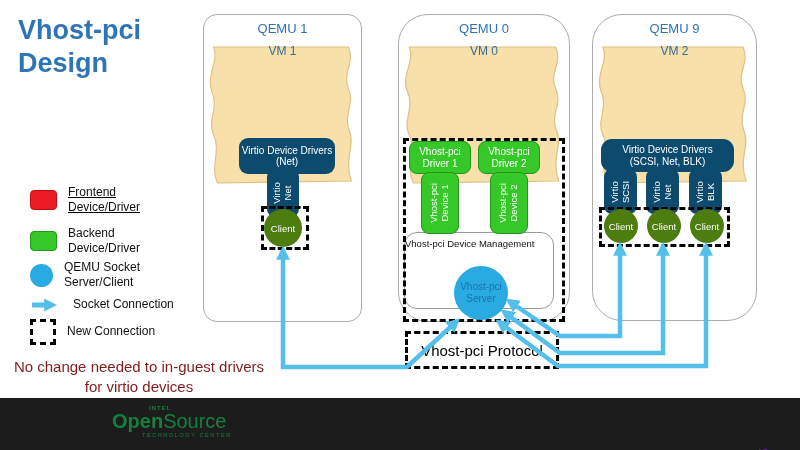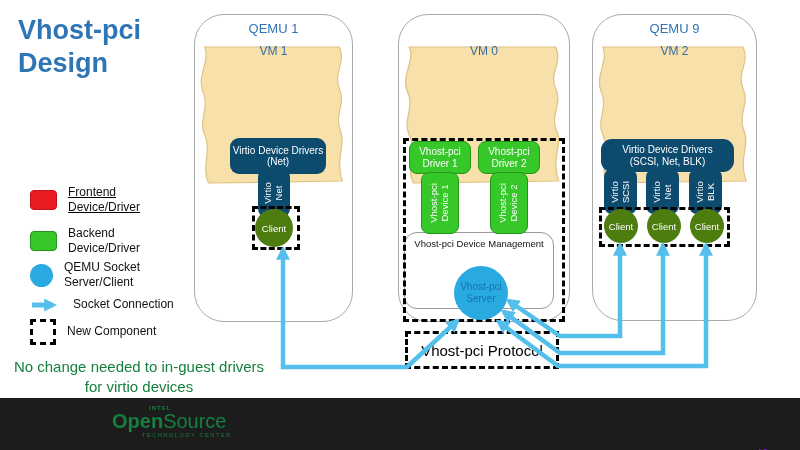--- a/index.html
+++ b/index.html
@@ -12,21 +12,21 @@
 
   
   .legend-item{display:flex;align-items:center;gap:11px;position:absolute;left:30px;}
   .legend-label{font-size:12px;color:#111;line-height:1.28;}
   .sw-red{width:25px;height:18px;background:#EC1C24;border:1px solid #c01016;border-radius:4px;}
   .sw-green{width:25px;height:18px;background:#35C828;border:1px solid #23961b;border-radius:4px;}
   .sw-circle{width:23px;height:23px;background:#29ABE2;border-radius:50%;}
   .sw-dashed{width:20px;height:20px;border:3px dashed #000;background:#fff;}
 
   
-  .note{left:0;top:357px;width:278px;text-align:center;font-size:15px;color:#15803d;line-height:1.35;}
+  .note{left:0;top:357px;width:278px;text-align:center;font-size:15px;color:#7f1d1d;line-height:1.35;}
   .footer{left:0;top:398px;width:800px;height:52px;background:#1C1C1C;}
   .page-num{right:32px;top:448px;color:#6d28d9;font-size:10px;}
   .brand{left:112px;top:405px;color:#15803d;}
   .brand-top{font-size:6px;letter-spacing:1px;margin-left:37px;font-weight:bold;}
   .brand-main{font-size:20px;line-height:1;}
   .brand-main b{font-weight:bold;}
   .brand-sub{font-size:5.5px;letter-spacing:1.6px;margin-left:30px;margin-top:1px;}
 
   
   .qemu{border:1.5px solid #ABABAB;border-radius:30px;background:#fff;}
@@ -42,21 +42,21 @@
   .box-red{background:#0c4a6e;border-radius:9px;font-size:10px;}
   .box-green{background:#35C828;border:1.5px solid #23961b;border-radius:8px;font-size:10px;}
   .vbox{z-index:4;}
   .vlabel{position:absolute;left:50%;top:50%;transform:translate(-50%,-50%) rotate(-90deg);
           text-align:center;color:#fff;font-size:9.5px;line-height:1.12;white-space:nowrap;}
   .vlabel span{display:block;}
   .dashbox{position:absolute;border:3px dashed #000;background:transparent;z-index:5;}
   .client{position:absolute;background:#4d7c0f;border-radius:50%;display:flex;align-items:center;
           justify-content:center;color:#fff;font-size:9.5px;z-index:6;}
   .mgmt{position:absolute;background:#fff;border:1.3px solid #9a9a9a;border-radius:13px;
-        text-align:center;font-size:9.5px;color:#111;line-height:1.3;padding-top:5px;
+        font-size:9.5px;color:#111;line-height:1.3;padding-top:5px;
         box-sizing:border-box;z-index:3;}
   .server{position:absolute;background:#29ABE2;border-radius:50%;display:flex;flex-direction:column;
           align-items:center;justify-content:center;color:#1A6FAE;font-size:10px;line-height:1.2;z-index:6;}
   .protocol{position:absolute;border:3px dashed #000;display:flex;align-items:center;
             justify-content:center;font-size:15px;color:#000;z-index:5;background:#fff0;}
   .arrows{position:absolute;left:0;top:0;z-index:10;pointer-events:none;}
 </style>
 </head>
 <body>
 
@@ -95,30 +95,30 @@
       </defs>
     <line x1="2" y1="7" x2="22" y2="7" stroke="#53BFEA" stroke-width="5" marker-end="url(#lah)"></line>
   </svg>
   <div class="legend-label">
     <div>Socket Connection</div>
   </div>
 </div>
 <div class="legend-item" style="top:319px;">
   <div class="sw-dashed"></div>
   <div class="legend-label">
-    <div>New Component</div>
+    <div>New Connection</div>
   </div>
 </div>
 
 <div class="abs note">
   <div>No change needed to in-guest drivers</div>
   <div>for virtio devices</div>
 </div>
 
-<div class="abs qemu" style="left:194px;top:14px;width:157px;height:306px;">
+<div class="abs qemu" style="left:203px;top:14px;width:157px;height:306px;border-radius:14px;">
   <div class="qemu-title">QEMU 1</div>
   <svg class="vm-shape" width="152" height="150" viewBox="0 0 160 150" preserveAspectRatio="none">
     <path d="M 8,8 L 150,8 C 157,24 143,34 150,50 C 157,64 144,76 151,92 C 157,106 145,120 153,142
              L 12,144 C 4,128 16,112 8,96 C 1,82 14,68 6,52 C 0,36 14,22 8,8 Z" fill="#F7E0AA" stroke="#DFC183" stroke-width="1.2"></path>
   </svg>
   <div class="vm-label">VM 1</div>
   <div class="box box-red" style="left:35px;top:123px;width:96px;height:36px;">
     <div><span>Virtio Device Drivers</span><br>
          <span>(Net)</span></div>
   </div>
@@ -126,20 +126,21 @@
     <div class="vlabel">
         <span>Virtio</span>
                         <span>Net</span>
       </div>
   </div>
   <div class="dashbox" style="left:57px;top:191px;width:42px;height:38px;"></div>
   <div class="client" style="left:60px;top:194px;width:38px;height:38px;">Client</div>
 </div>
 
 <div class="abs qemu" style="left:398px;top:14px;width:170px;height:306px;">
+  <div class="qemu-title">QEMU 0</div>
   <svg class="vm-shape" width="165" height="150" viewBox="0 0 160 150" preserveAspectRatio="none">
     <path d="M 8,8 L 150,8 C 157,24 143,34 150,50 C 157,64 144,76 151,92 C 157,106 145,120 153,142
              L 12,144 C 4,128 16,112 8,96 C 1,82 14,68 6,52 C 0,36 14,22 8,8 Z" fill="#F7E0AA" stroke="#DFC183" stroke-width="1.2"></path>
   </svg>
   <div class="vm-label">VM 0</div>
   <div class="dashbox" style="left:4px;top:123px;width:156px;height:178px;"></div>
   <div class="box box-green" style="left:10px;top:126px;width:60px;height:31px;">
     <div><span>Vhost-pci</span><br>
          <span>Driver 1</span></div>
   </div>

